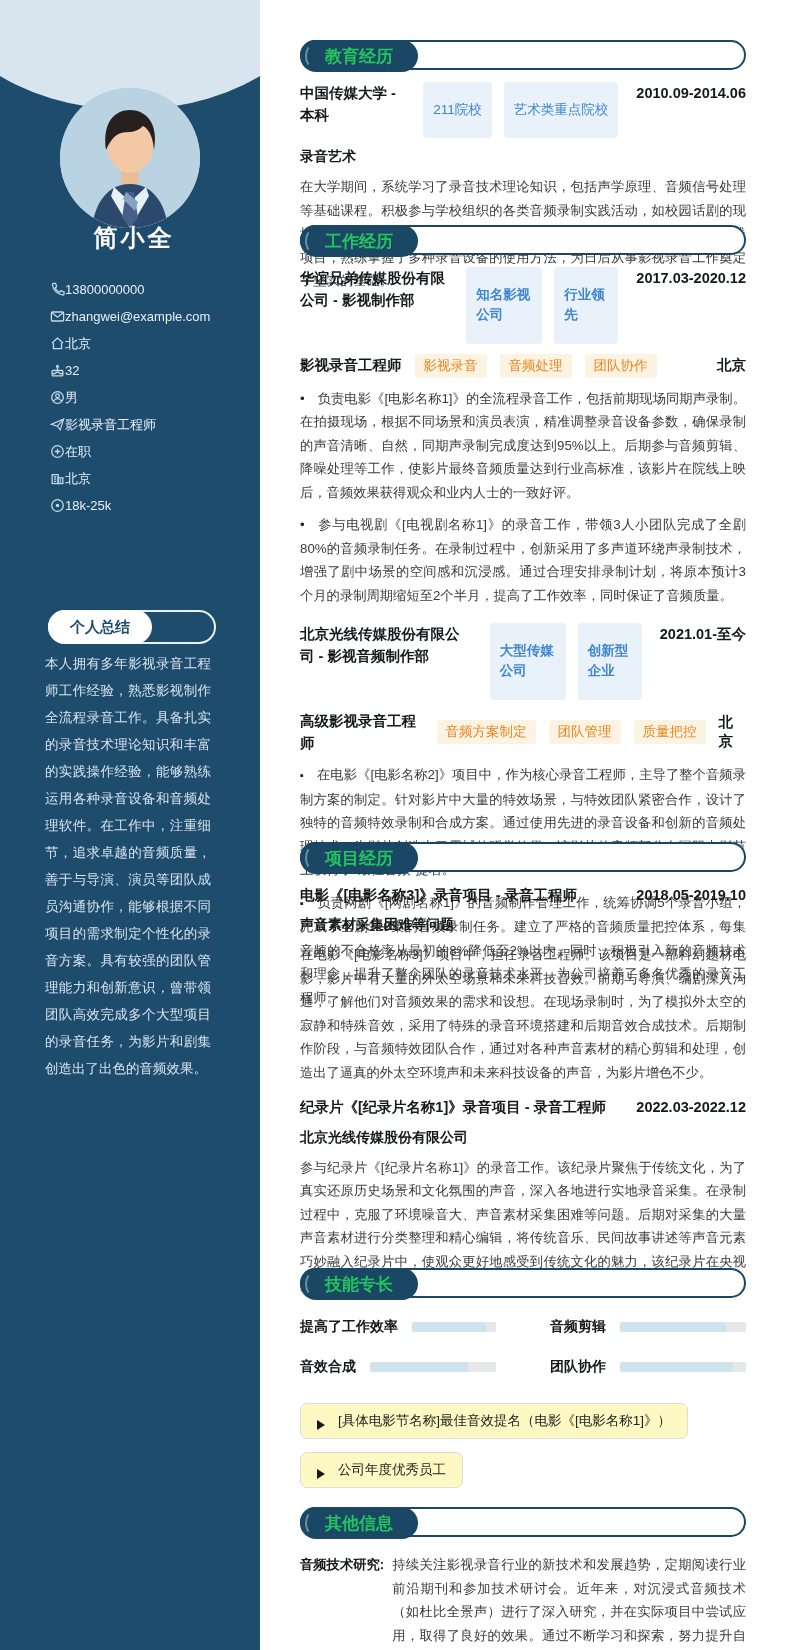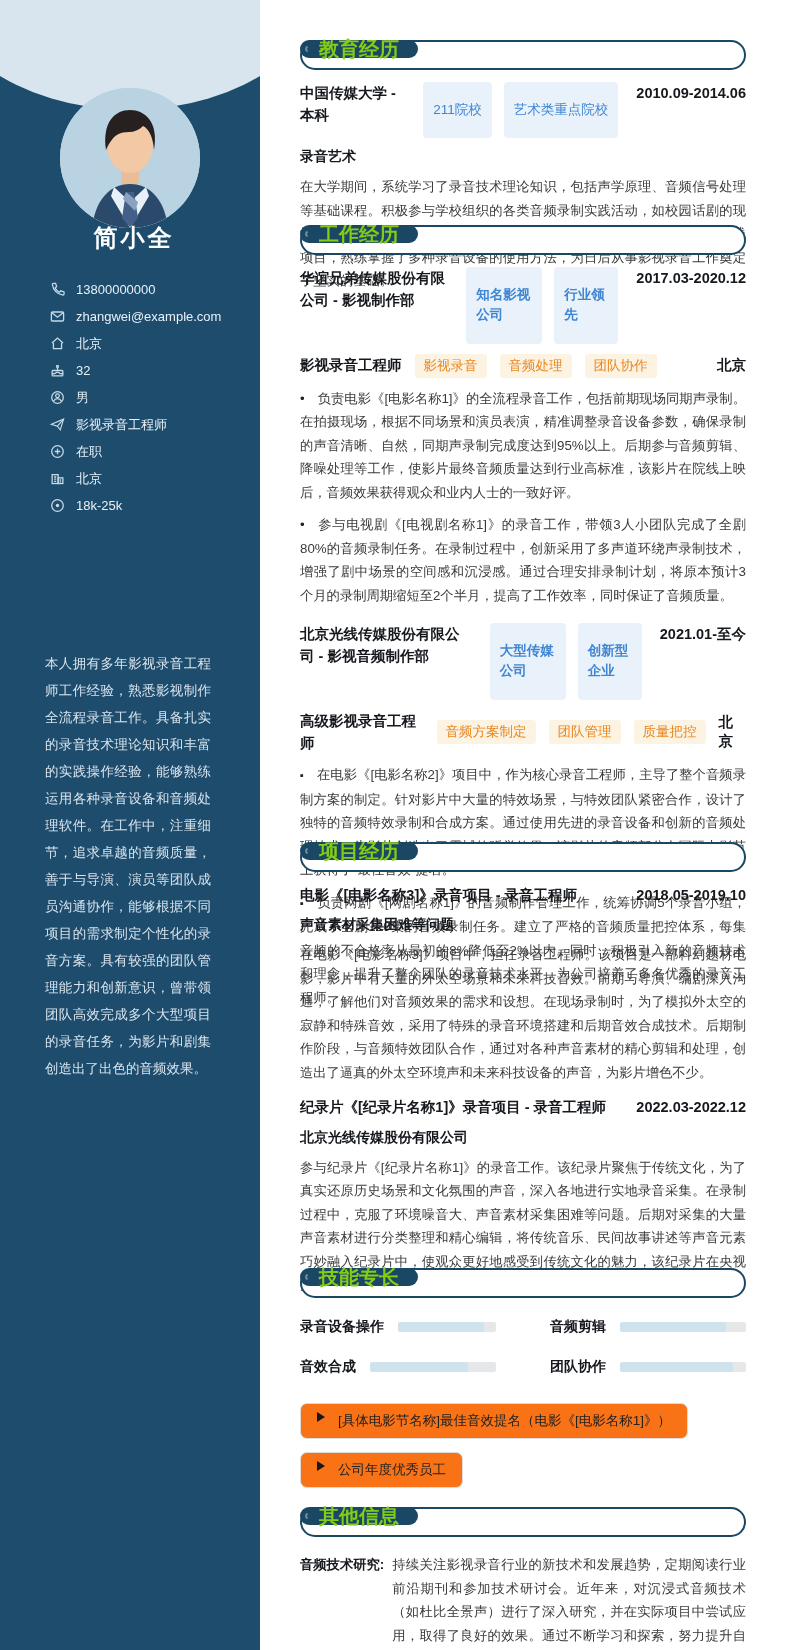--- a/index.html
+++ b/index.html
@@ -16,21 +16,21 @@
   .sidebar{ position:absolute; left:0; top:0; width:260px; height:1650px;
             background:#1d4c6d; overflow:hidden; }
   .dome{ position:absolute; left:-75px; top:-190px; width:410px; height:300px;
          background:#d8e5ee; border-radius:50%; }
   .avatar{ position:absolute; left:60px; top:88px; width:140px; height:140px;
            border-radius:50%; overflow:hidden; background:#b9d3e3; }
   .avatar svg{ display:block; width:100%; height:100%; }
   .name{ position:absolute; top:222px; left:4px; width:260px; text-align:center;
          color:#fff; font-size:24px; font-weight:700; letter-spacing:3px; }
   .contact{ position:absolute; top:276px; left:50px; right:16px; list-style:none; }
-  .contact li{ display:flex; align-items:center; gap:11px; color:#e9f0f7;
+  .contact li{ display:flex; align-items:center; color:#e9f0f7;
                font-size:13px; height:27px;text-align:center; }
   .cicon{ width:15px; height:15px; color:#c6dae8; flex:0 0 auto; display:flex; }
   .cicon svg{ width:15px; height:15px; }
 
   .side-header{ position:absolute; top:610px; left:48px; width:168px; height:34px;
                 border:2px solid #e9f0f6; border-radius:18px; }
   .side-pill{ position:absolute; left:-2px; top:-2px; height:34px; min-width:104px;
               background:#ffffff; border-radius:17px; color:#1d4c6d;
               font-size:15px; font-weight:700; display:flex; align-items:center;
               justify-content:center; padding:0 12px; }
@@ -38,22 +38,22 @@
             font-size:13.5px; line-height:27px; text-align:justify; }
 
   
   .content{ position:absolute; left:300px; top:0; width:446px; height:1650px; }
   .sec{ position:absolute; left:0; right:0; }
   .sec-edu{ top:40px; } .sec-work{ top:225px; } .sec-proj{ top:842px; }
   .sec-skill{ top:1268px; } .sec-award{ top:1383px; } .sec-other{ top:1507px; }
 
   .sec-header{ height:30px; border:2px solid #1a4864; border-radius:17px;
                background:#fff; position:relative; }
-  .sec-pill{ position:absolute; left:-2px; top:-2px; height:18px; width:118px;
-             background:#1a4864; border-radius:17px; color:#84cc16; font-size:20px;
+  .sec-pill{ position:absolute; left:-2px; top:-2px; height:32px; width:118px;
+             background:#1a4864; border-radius:17px; color:#22c55e; font-size:17px;
              font-weight:700; display:flex; align-items:center; justify-content:center; }
   .sec-pill::after{ content:""; position:absolute; left:5px; top:4px; bottom:4px;
              width:14px; border:2px solid rgba(216,229,238,.45); border-right:none;
              border-top-color:transparent; border-bottom-color:transparent;
              border-radius:50%; }
 
   .h-row{ display:flex; align-items:flex-start; margin-top:12px; }
   .h-title{ font-weight:700; color:#15181d; font-size:14.5px; line-height:1.55; }
   .co-name{ max-width:200px; }
   .tags{ display:flex; gap:12px; margin-left:16px; flex:0 0 auto; }
@@ -82,23 +82,23 @@
   .skills{ display:grid; grid-template-columns:1fr 1fr; column-gap:54px;
            row-gap:22px; margin-top:20px; }
   .skill{ display:flex; align-items:center; }
   .skill-label{ font-weight:700; font-size:14px; color:#15181d; margin-right:14px;
                 white-space:nowrap; }
   .skill-bar{ flex:1; height:10px; background:#e5e7e9; border-radius:2px; overflow:hidden; }
   .skill-fill{ height:100%; background:#cfe3ef; border-radius:2px; }
 
   .award-list{ display:flex; flex-direction:column; align-items:flex-start;
                gap:13px; margin-top:20px; }
-  .award{ display:inline-flex; align-items:flex-start; gap:13px; border:1px solid #dcdcdc;
+  .award{ display:inline-flex; align-items:flex-end; gap:13px; border:1px solid #dcdcdc;
           border-radius:7px; padding:8px 16px; font-size:13.5px; color:#222;
-          background:#f97316; }
+          background:#fef9c3; }
   .tri{ width:0; height:0; border-left:8px solid #15181d;
         border-top:5px solid transparent; border-bottom:5px solid transparent; }
 
   .other-row{ display:flex; margin-top:16px; font-size:13.3px; line-height:23.5px; }
   .other-label{ font-weight:700; white-space:nowrap; margin-right:8px; color:#15181d; }
   .other-text{ flex:1; color:#3a3a3a; text-align:justify; }
 </style>
 </head>
 <body>
 
@@ -198,20 +198,23 @@
       <span class="cicon">
         <svg viewBox="0 0 14 14" fill="none" stroke="currentColor" stroke-width="1.2">
             <circle cx="7" cy="7" r="5.4"></circle>
             <circle cx="7" cy="7" r="1.6" fill="currentColor" stroke="none"></circle>
           </svg>
       </span>
       <span>18k-25k</span>
     </li>
   </ul>
 
+  <div class="side-header">
+    <span class="side-pill">个人总结</span>
+  </div>
   <p class="summary">本人拥有多年影视录音工程师工作经验，熟悉影视制作全流程录音工作。具备扎实的录音技术理论知识和丰富的实践操作经验，能够熟练运用各种录音设备和音频处理软件。在工作中，注重细节，追求卓越的音频质量，善于与导演、演员等团队成员沟通协作，能够根据不同项目的需求制定个性化的录音方案。具有较强的团队管理能力和创新意识，曾带领团队高效完成多个大型项目的录音任务，为影片和剧集创造出了出色的音频效果。</p>
 </aside>
 
 <main class="content">
 
   <section class="sec sec-edu">
     <div class="sec-header">
       <span class="sec-pill">教育经历</span>
     </div>
     <div class="h-row">
@@ -295,21 +298,21 @@
       <p class="para">参与纪录片《[纪录片名称1]》的录音工作。该纪录片聚焦于传统文化，为了真实还原历史场景和文化氛围的声音，深入各地进行实地录音采集。在录制过程中，克服了环境噪音大、声音素材采集困难等问题。后期对采集的大量声音素材进行分类整理和精心编辑，将传统音乐、民间故事讲述等声音元素巧妙融入纪录片中，使观众更好地感受到传统文化的魅力，该纪录片在央视播出后，音频部分受到广泛赞誉。</p>
     </div>
   </section>
 
   <section class="sec sec-skill">
     <div class="sec-header">
       <span class="sec-pill">技能专长</span>
     </div>
     <div class="skills">
       <div class="skill">
-        <span class="skill-label">录音设备操作</span>
+        <span class="skill-label">提高了工作效率</span>
         <div class="skill-bar">
           <div class="skill-fill" style="width: 88%;"></div>
         </div>
       </div>
       <div class="skill">
         <span class="skill-label">音频剪辑</span>
         <div class="skill-bar">
           <div class="skill-fill" style="width: 84%;"></div>
         </div>
       </div>

